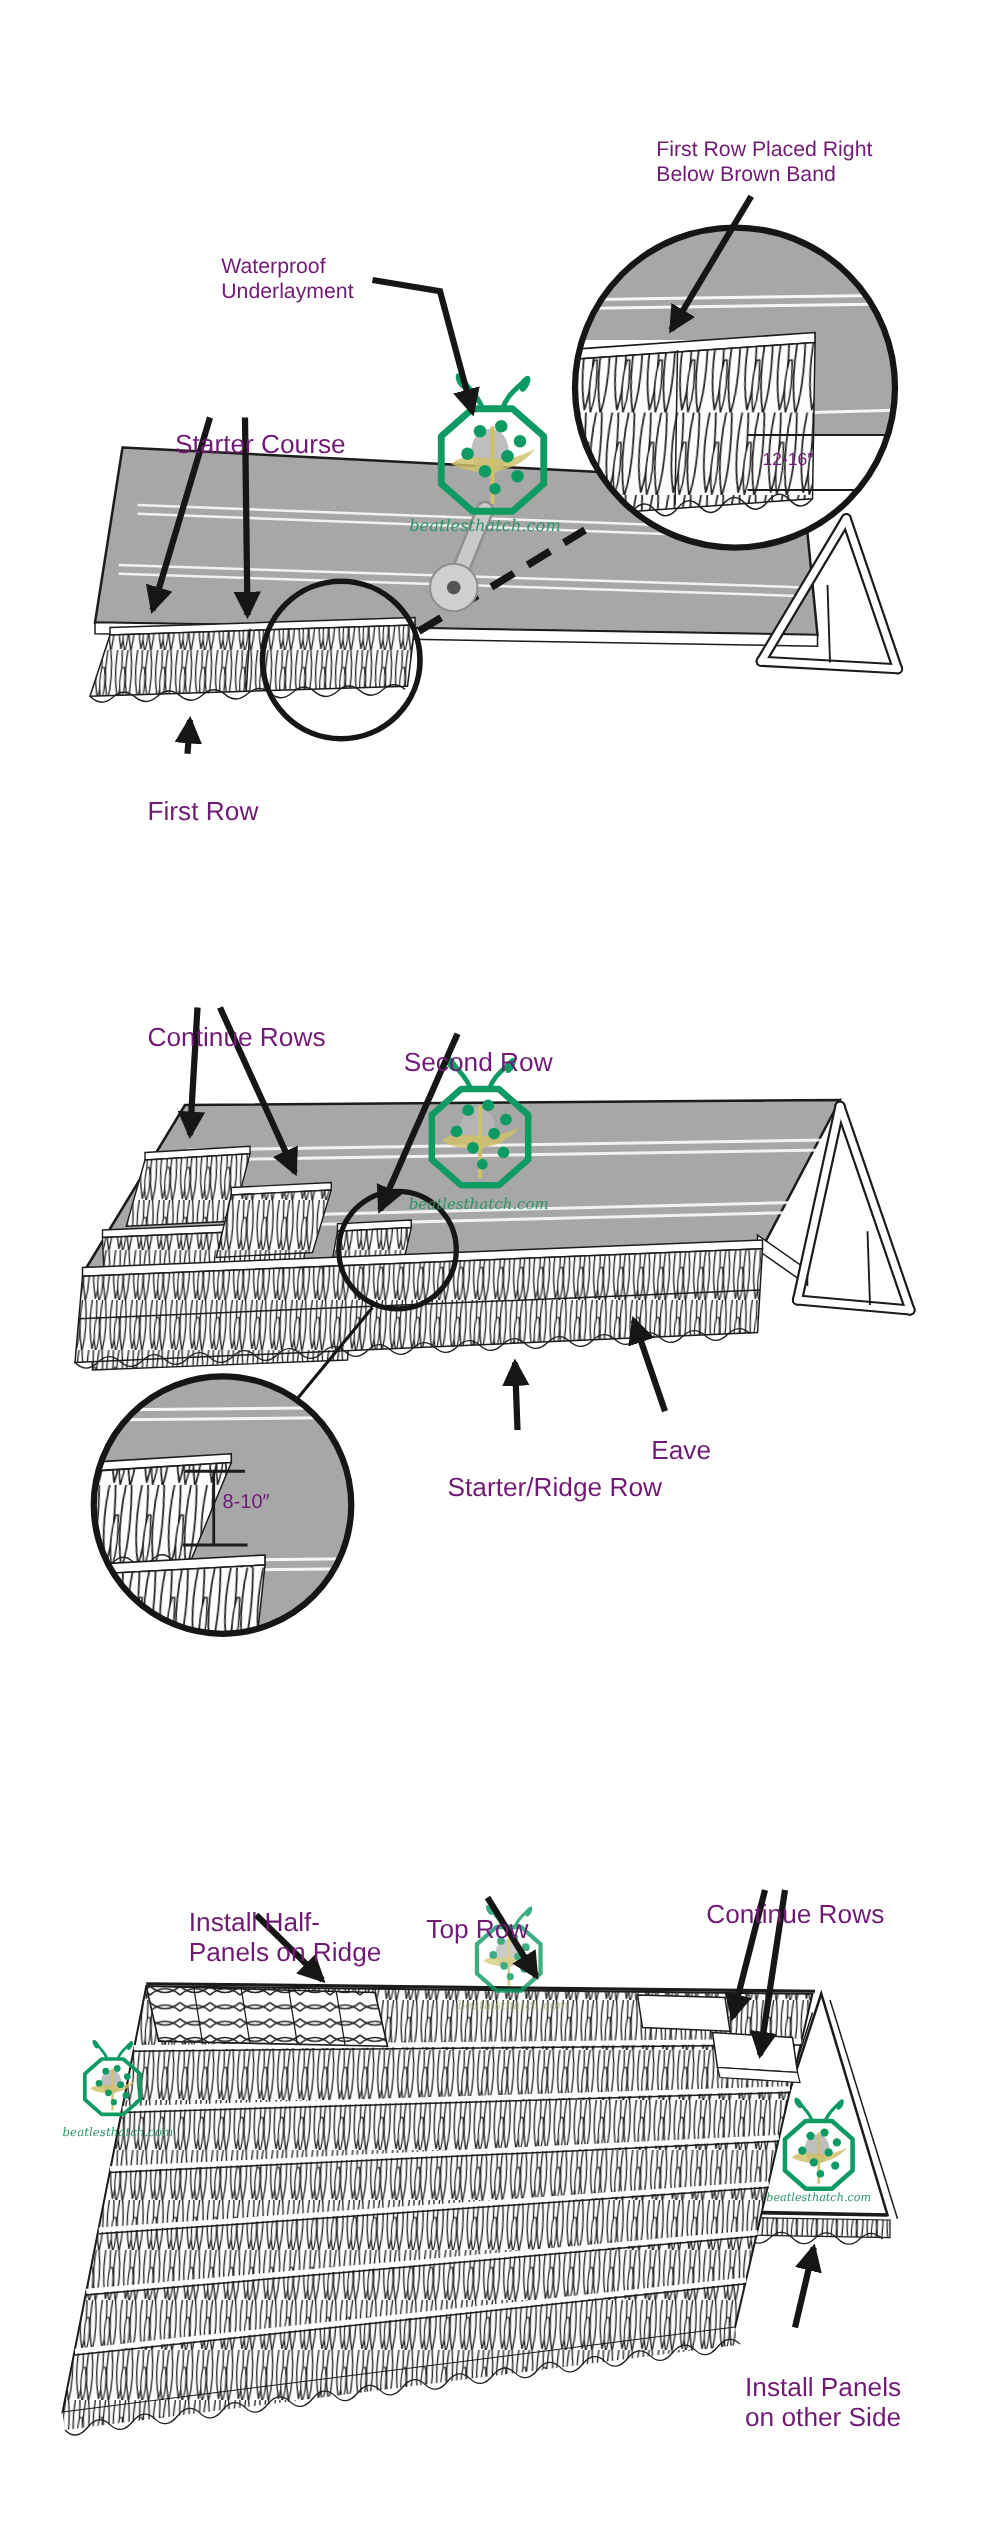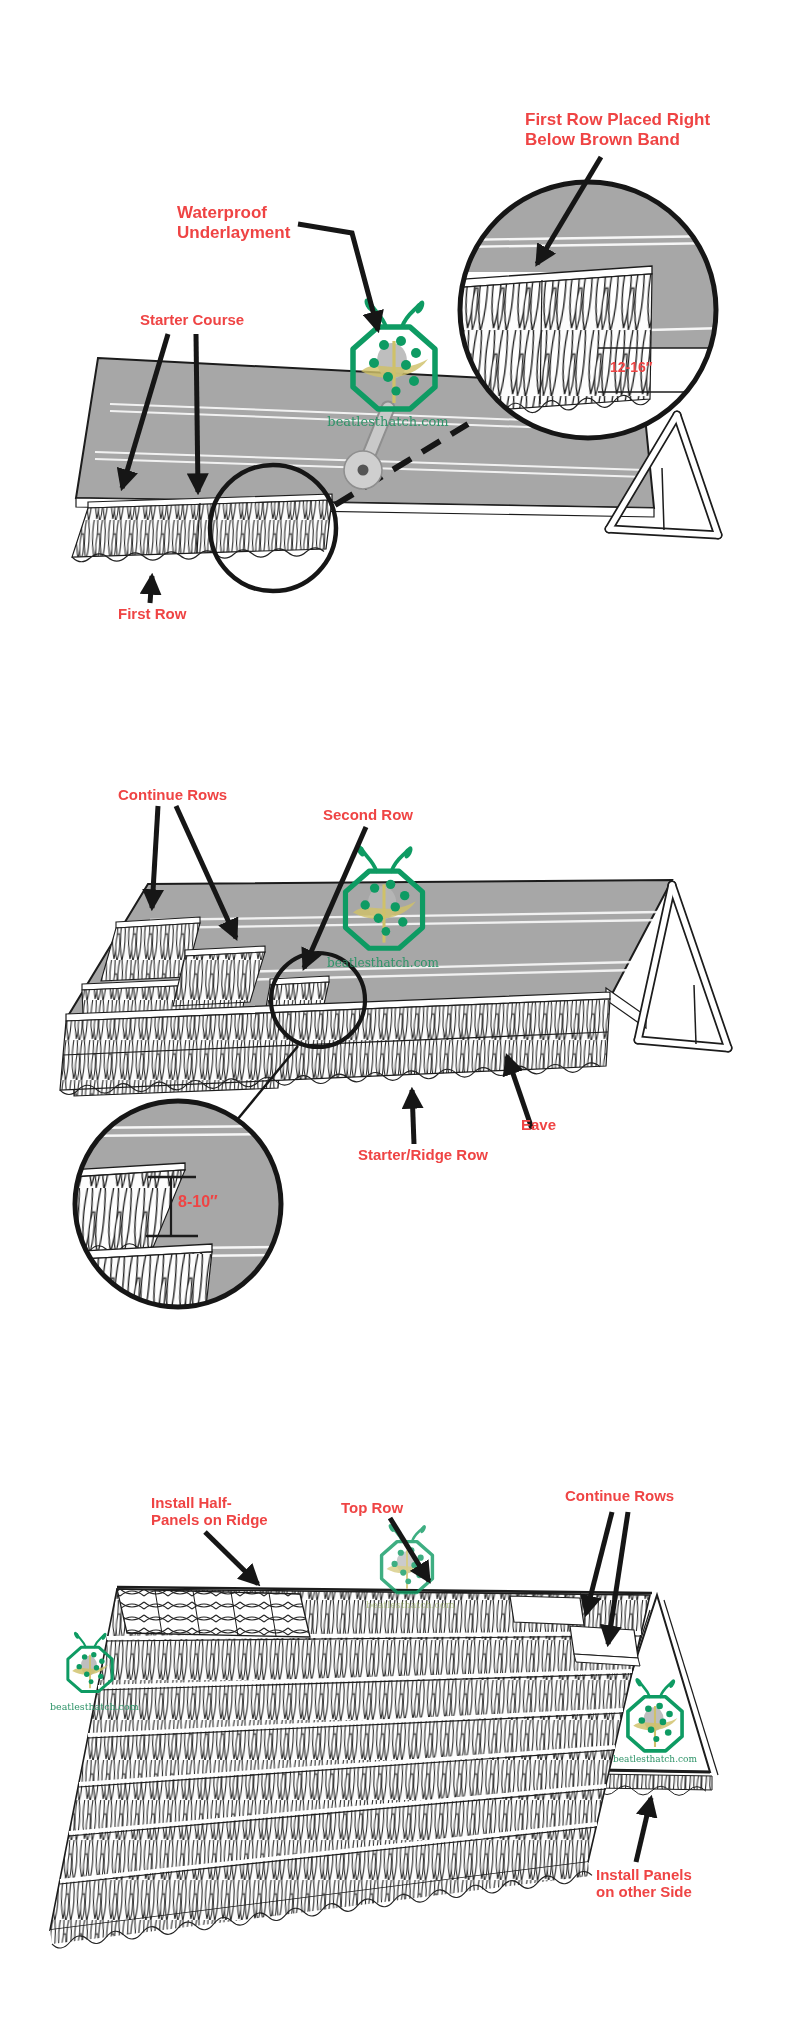--- a/index.html
+++ b/index.html
@@ -1,23 +1,23 @@
 <!DOCTYPE html>
 <html><head>
 <meta charset="utf-8">
 <style>
   html,body{margin:0;padding:0;background:#fff;}
   #stage{position:relative;width:800px;height:2030px;background:#fff;overflow:hidden;
          font-family:"Liberation Sans",sans-serif;}
   #art{position:absolute;left:0;top:0;}
-  .lbl{position:absolute;font-weight:bold;color:#ef4444;white-space:pre-line;
+  .lbl{position:absolute;font-weight:normal;color:#701a75;white-space:pre-line;
        line-height:1.16;letter-spacing:0;}
-  .fs17{font-size:17px;} .fs16{font-size:15px;} .fs14{font-size:14px;} .fs13{font-size:16px;}
+  .fs17{font-size:17px;} .fs16{font-size:21px;margin-top:33px;} .fs14{font-size:14px;} .fs13{font-size:16px;}
   .wm{position:absolute;font-family:"DejaVu Serif","Liberation Serif",serif;
-      color:#2f9469;text-align:center;}
+      font-style:italic;color:#2f9469;text-align:center;}
   .wm.khaki{color:#8faa52;opacity:.6;}
 </style>
 </head>
 <body>
 
 <div id="stage">
 
 <svg id="art" width="800" height="2030" viewBox="0 0 800 2030">
   <defs>
     <marker id="ah" viewBox="0 0 10 10" refX="8.5" refY="5" markerWidth="4.4" markerHeight="4.4" orient="auto-start-reverse">

